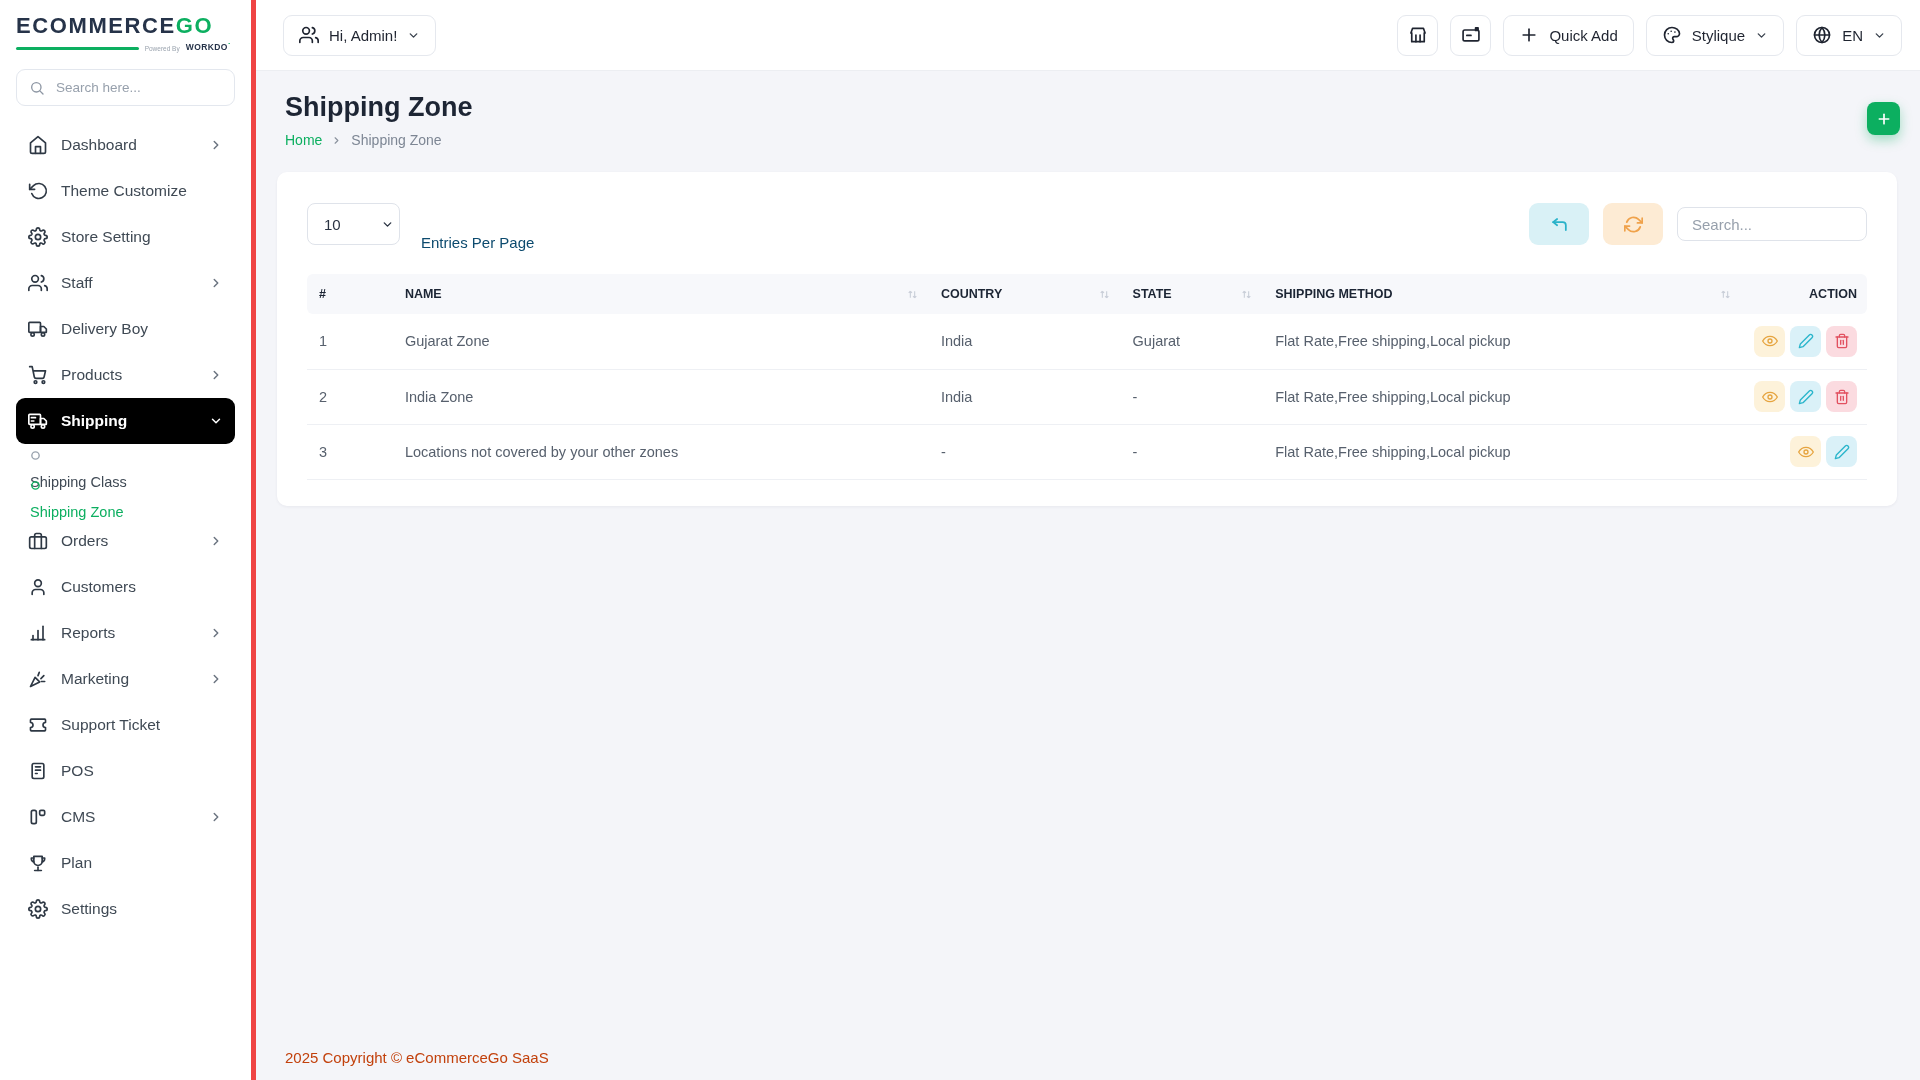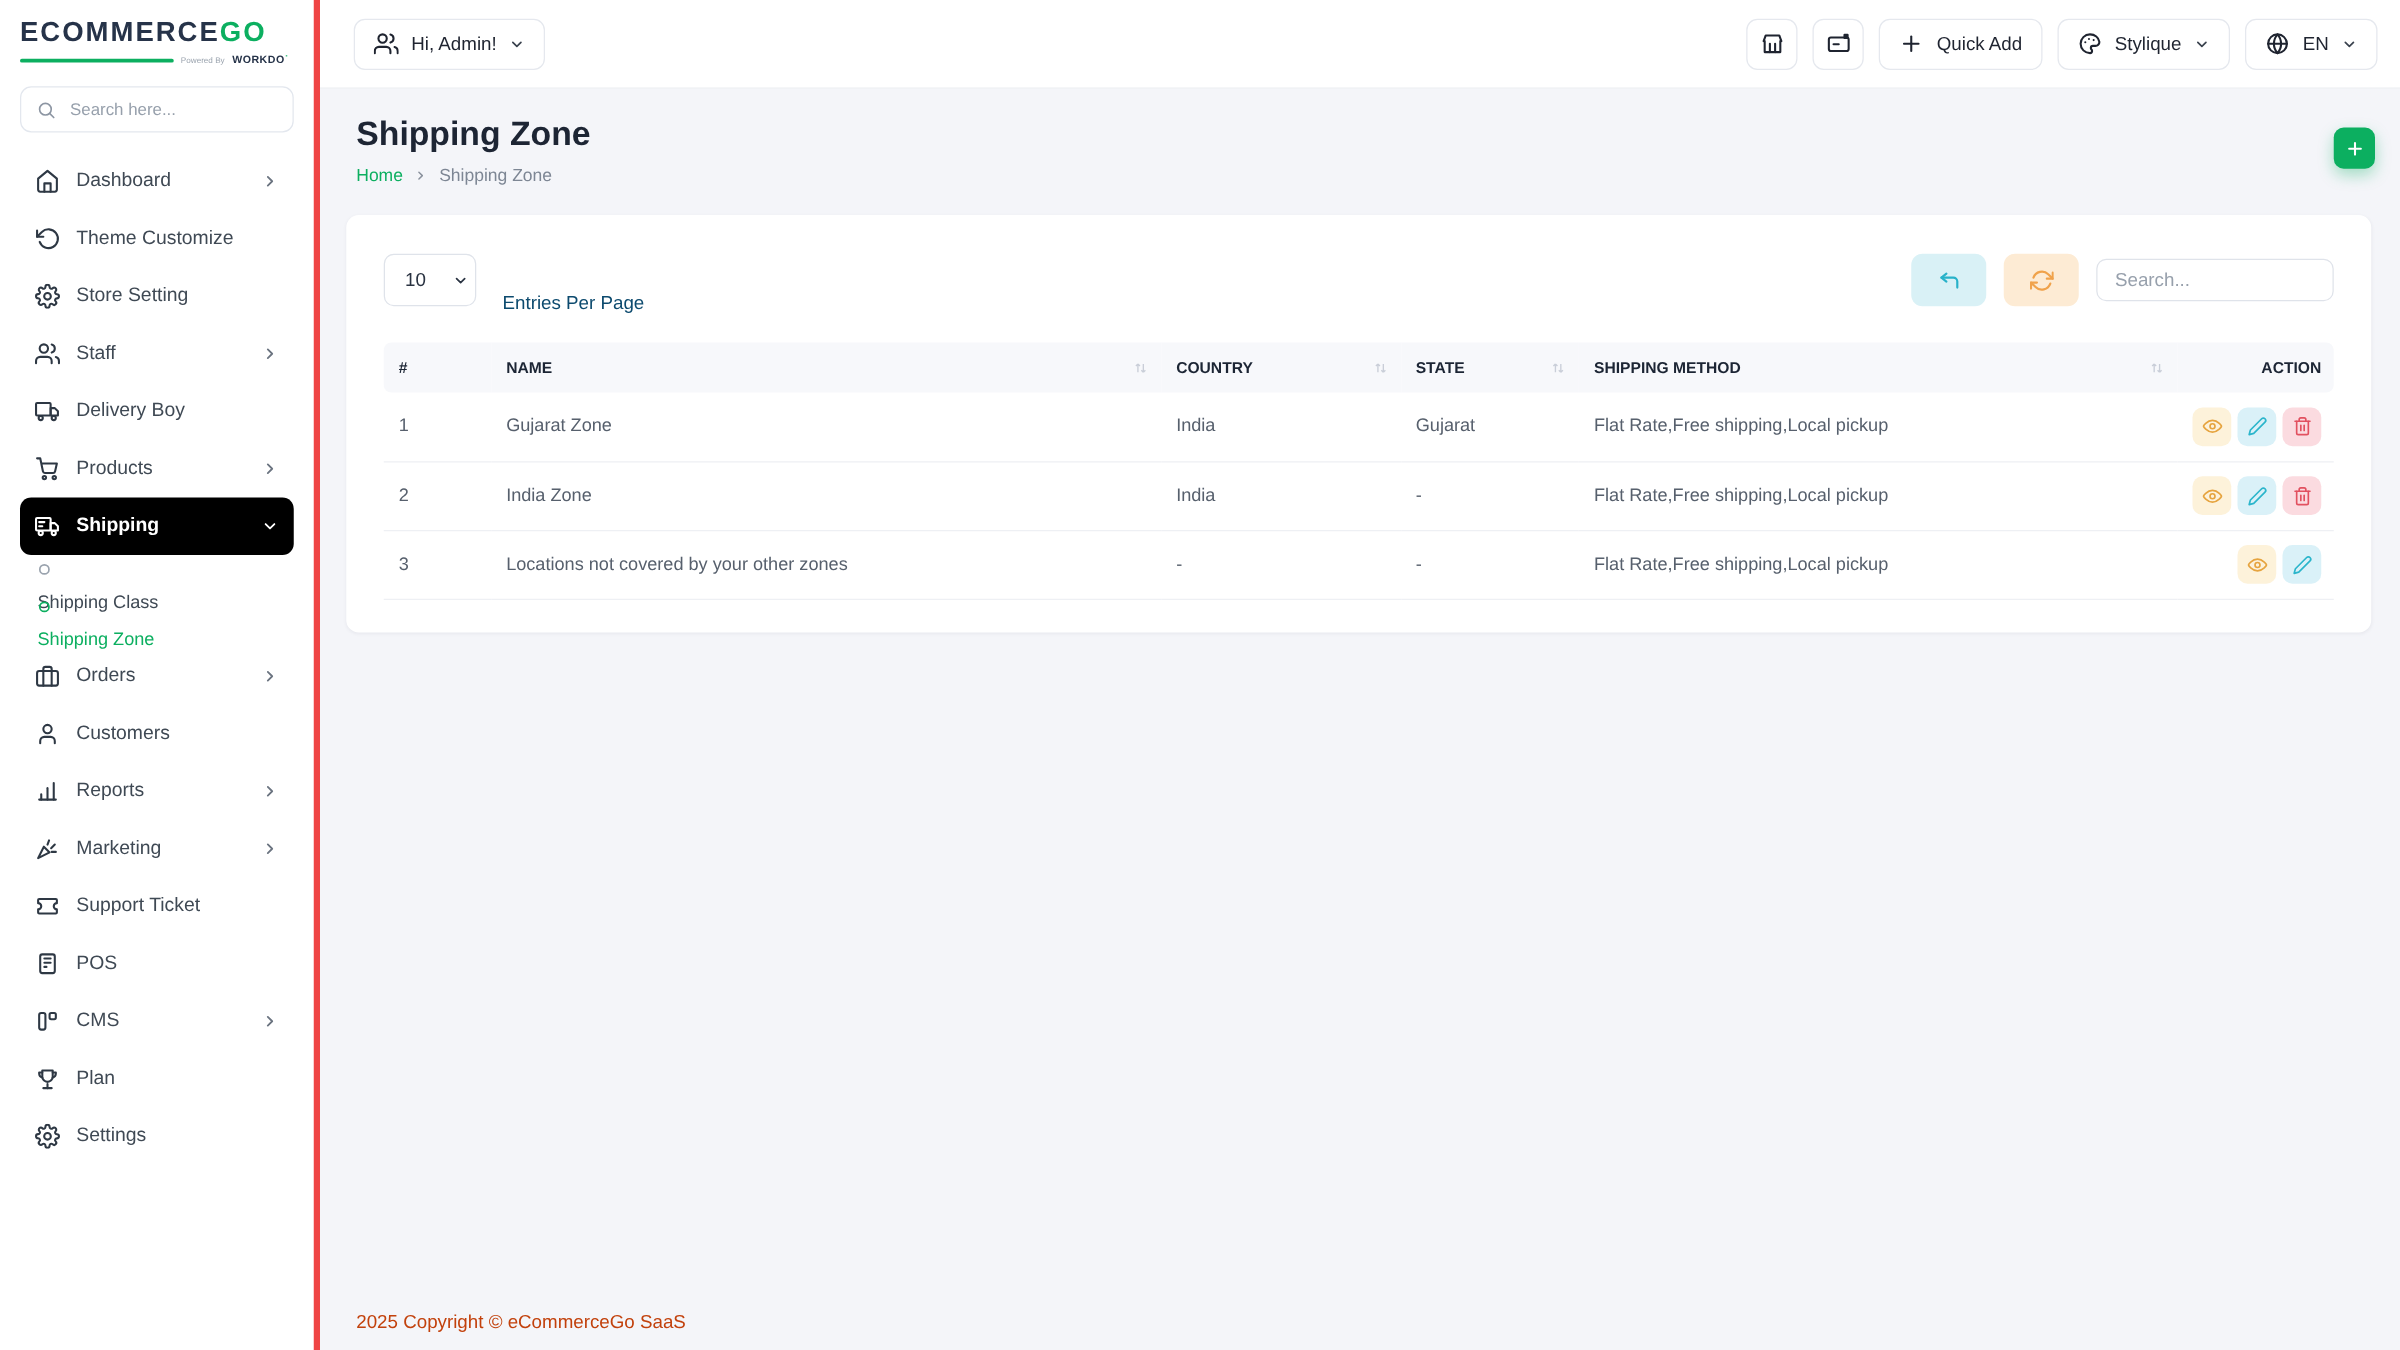--- a/index.html
+++ b/index.html
@@ -86,21 +86,21 @@
     box-shadow:0 5px 12px rgba(12,175,96,.35); cursor:pointer;
   }
   .add-btn svg { width:16px; height:16px; }
 
   .card {
     margin:24px 23px 0 21px; background:#fff; border-radius:10px;
     box-shadow:0 1px 3px rgba(30,40,60,.06); padding:25px 30px 26px;
   }
   .controls { display:flex; align-items:center; }
   .entries-select {
-    width:74px; height:42px; border:1px solid #dfe3ea; border-radius:8px;
+    width:93px; height:42px; border:1px solid #dfe3ea; border-radius:8px;
     display:flex; align-items:center; justify-content:space-between; padding:0 5px 0 16px;
     font-size:15px; color:#2a3342; cursor:pointer; background:#fff;
   }
   .entries-select .chev { width:13px; height:13px; color:#2a3342; }
   .entries-label { margin-left:21px; font-size:15px; color:#0c4a6e;margin-top:37px; }
   .controls-right { margin-left:auto; display:flex; align-items:center; gap:14px; }
   .soft-btn { width:60px; height:42px; border-radius:9px; border:0; display:flex; align-items:center; justify-content:center; cursor:pointer; }
   .soft-btn svg { width:19px; height:19px; }
   .soft-undo { background:#d9f1f6; color:#29b2c9; }
   .soft-refresh { background:#fdebd4; color:#f0a24b; }

